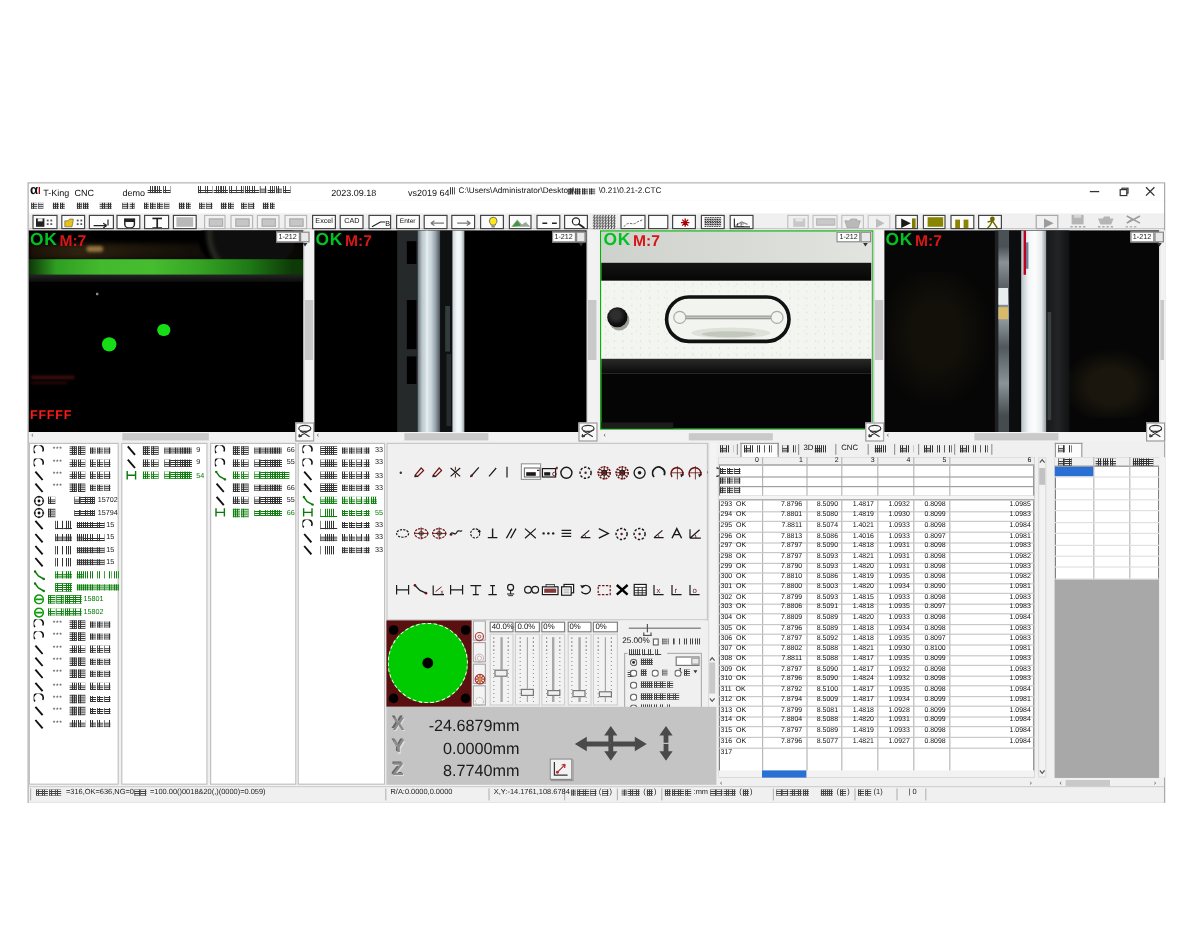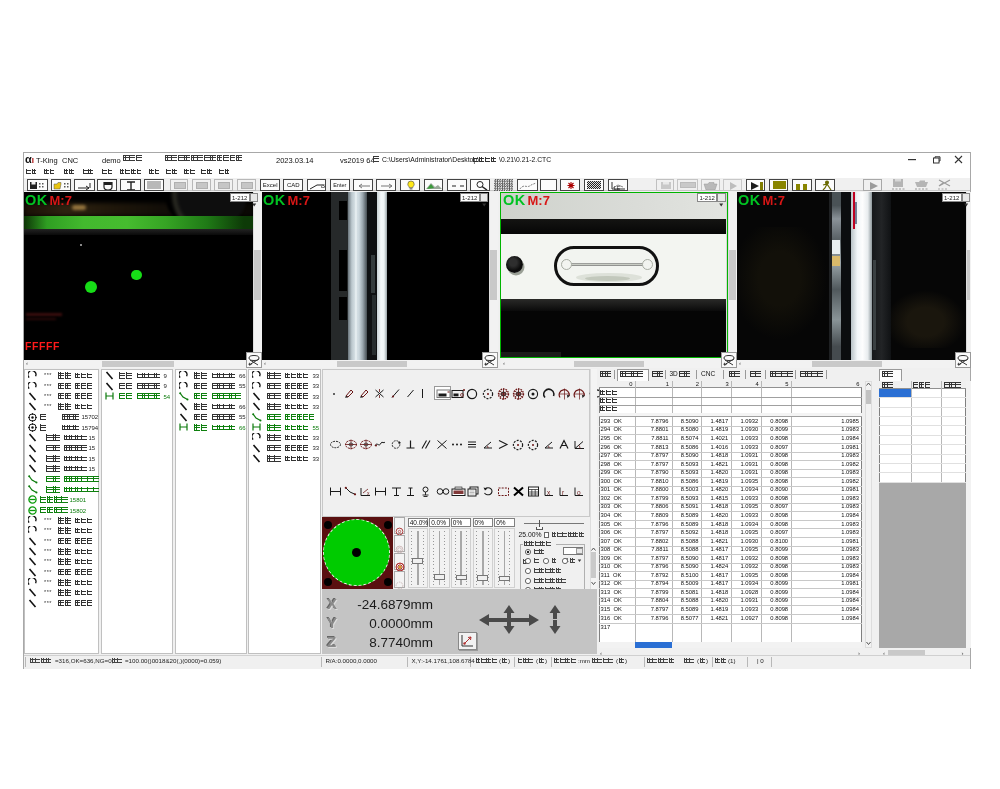--- a/index.html
+++ b/index.html
@@ -18,21 +18,21 @@
 .ab svg,.t svg{display:block;}
 </style></head><body>
 <div class="ab" style="left:23px;top:152px;width:948px;height:517px;background:#f0f0f0;border:1px solid #a8a8a8;"></div>
 <div style="position:absolute;left:24px;top:153px;width:946px;height:14px;background:#fff;"></div>
 <div class="t" style="left:25px;top:154px;font-size:11px;font-weight:bold;color:#111;">α<span style="color:#a00;font-size:8px;">l</span></div>
 <div class="t" style="left:36px;top:156.5px;font-size:7.5px;color:#111;">T-King</div>
 <div class="t" style="left:62px;top:156.5px;font-size:7.5px;color:#111;">CNC</div>
 <div class="t" style="left:102px;top:156.5px;font-size:7.5px;color:#111;">demo</div>
 <div class="t" style="left:123px;top:155px;"><i class="ct"></i><i class="ct"></i><i class="ct"></i></div>
 <div class="t" style="left:165px;top:155px;"><i class="ct"></i><i class="ct"></i><i class="ct"></i><i class="ct"></i><i class="ct"></i><i class="ct"></i><i class="ct"></i><i class="ct"></i><i class="ct"></i><i class="ct"></i><i class="ct"></i><i class="ct"></i></div>
-<div class="t" style="left:276px;top:156.5px;font-size:7.5px;color:#111;">2023.03.14</div>
+<div class="t" style="left:276px;top:156.5px;font-size:7.5px;color:#111;">2023.09.18</div>
 <div class="t" style="left:340px;top:156.5px;font-size:7.5px;color:#111;">vs2019 64</div>
 <div class="t" style="left:373px;top:155.5px;"><i class="ct"></i></div>
 <div class="t" style="left:382px;top:157px;font-size:6.8px;color:#111;">C:\Users\Administrator\Desktop\</div>
 <div class="t" style="left:473px;top:156.5px;"><i class="cw"></i><i class="cw"></i><i class="cw"></i><i class="cw"></i></div>
 <div class="t" style="left:499px;top:157px;font-size:6.8px;color:#111;">\0.21\0.21-2.CTC</div>
 <svg class="ab" style="left:908px;top:159px;" width="10" height="2">
     <rect width="8" height="1.2" fill="#333"></rect>
   </svg>
 <svg class="ab" style="left:932px;top:156px;" width="9" height="8">
     <rect x="1.5" y="2" width="5.5" height="5" fill="none" stroke="#333" stroke-width="1"></rect>

